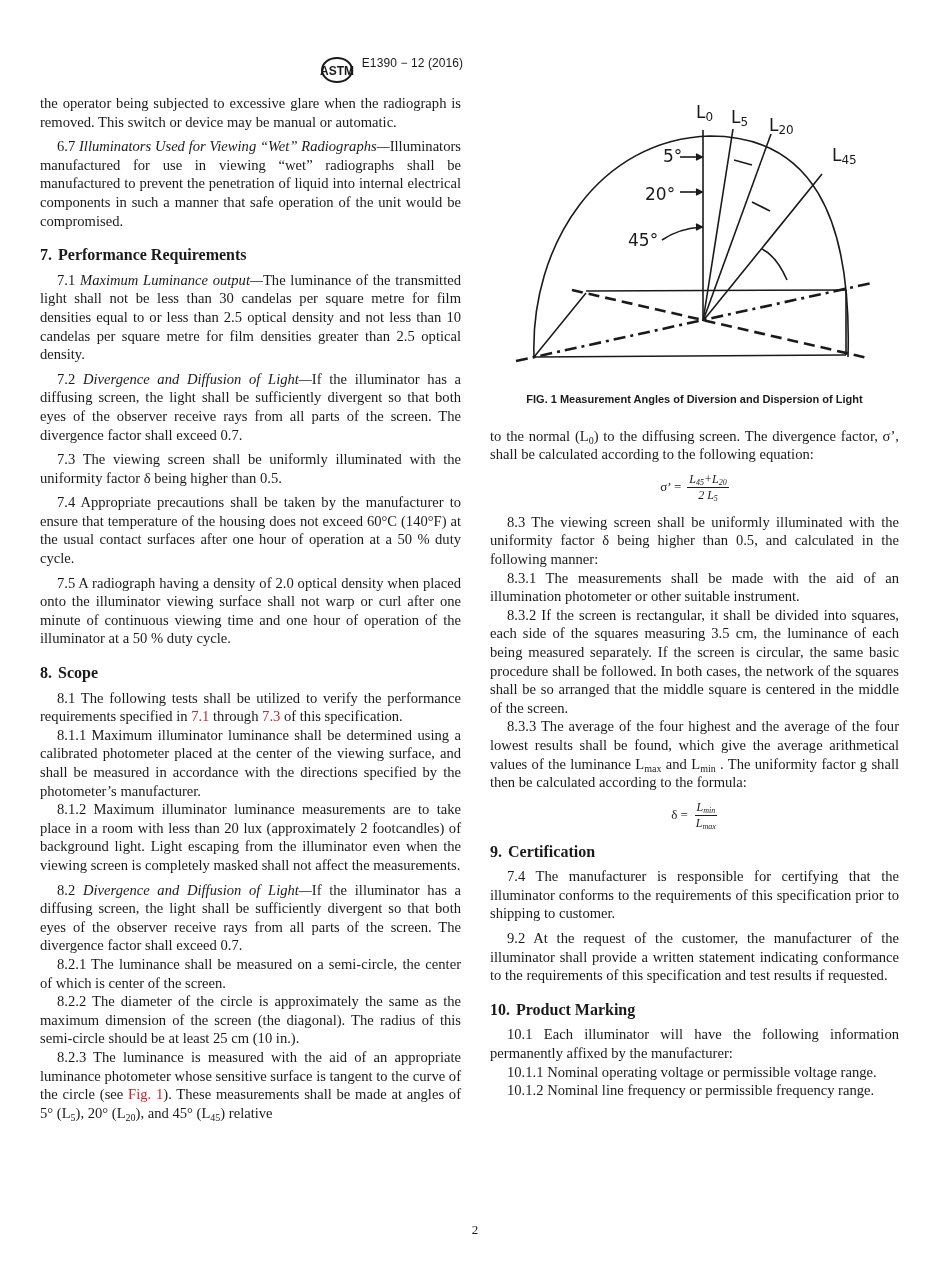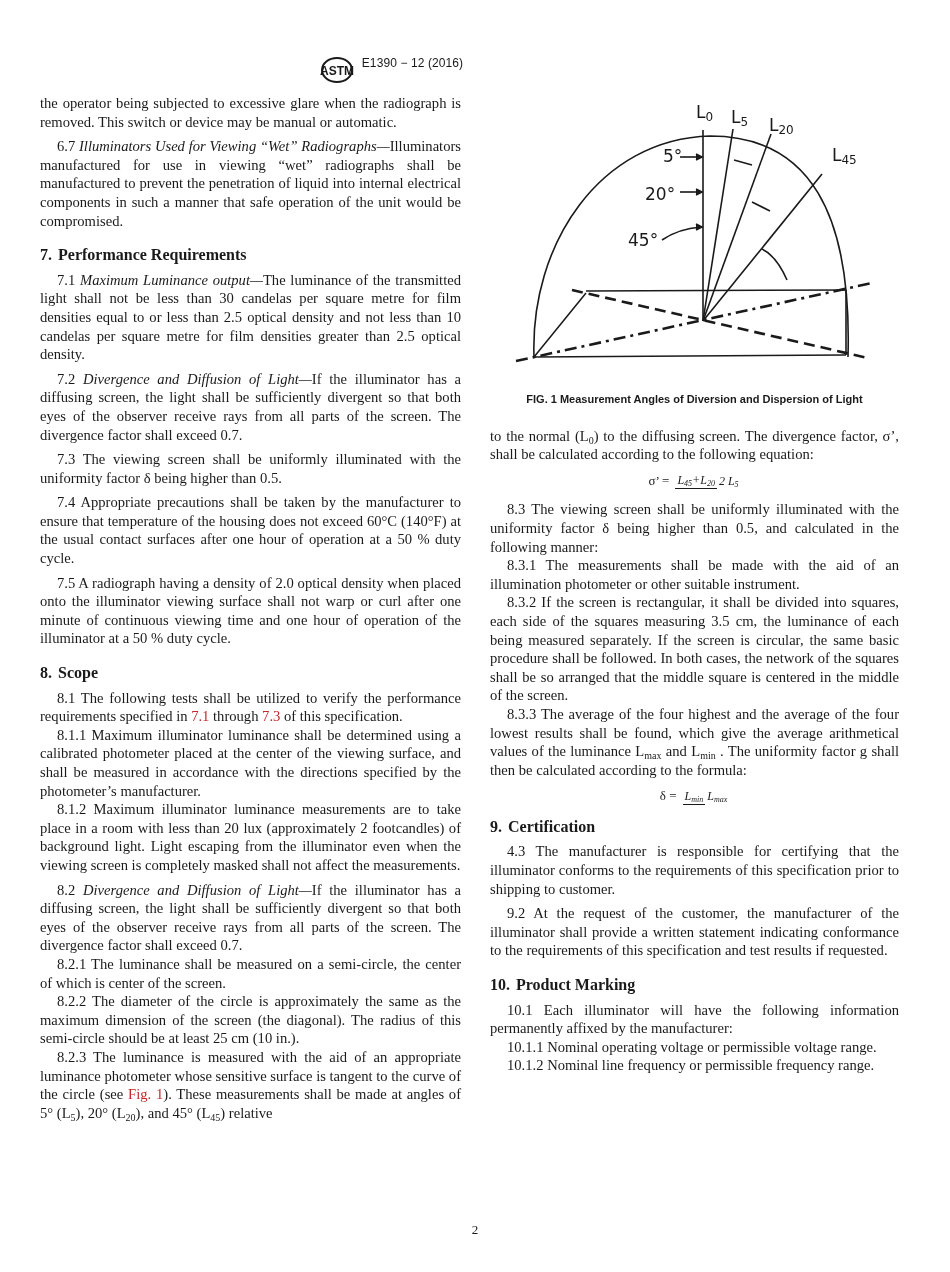--- a/index.html
+++ b/index.html
@@ -16,21 +16,21 @@
   .gap { margin-top:6px; }
   h2 { font-size:16px; font-weight:bold; margin:16px 0 6px 0; line-height:18.6px; }
   .sec-num { margin-right:6px; }
   .link { color:#c1272d; }
   .it { font-style:italic; }
   sub { font-size:10px; line-height:0; vertical-align:-3px; }
   .figure { position:relative; width:409px; height:290px; }
   .figure svg { position:absolute; left:0; top:0; }
   .fig-caption { font-family:"Liberation Sans", "DejaVu Sans", sans-serif; font-weight:bold; font-size:11px; text-align:center; margin-top:6px; margin-bottom:18px; white-space:nowrap; }
   .eq { text-align:center; margin:8px 0 10px 0; display:flex; justify-content:center; align-items:center; gap:6px; font-size:13px; }
-  .frac { display:inline-flex; flex-direction:row; align-items:center; font-style:italic; font-size:12px; line-height:15px; }
+  .frac { display:inline-flex; flex-direction:column; align-items:center; font-style:italic; font-size:12px; line-height:15px; }
   .frac .num { border-bottom:1px solid #1a1a1a; padding:0 2px; }
   .frac .den { padding:0 2px;text-align:right; }
   .frac sub { font-size:8px; vertical-align:-2px; }
   .page-num { position:absolute; top:1222px; left:0; width:950px; text-align:center; font-size:13px; }
 </style>
 </head>
 <body>
 
 <div class="header">
   <svg class="logo" viewBox="0 0 34 28">
@@ -121,21 +121,21 @@
 
   <div class="eq">
     <span>δ =</span>
     <span class="frac">
       <span class="num"><span>L</span><sub>min</sub></span>
       <span class="den"><span>L</span><sub>max</sub></span>
     </span>
   </div>
 
   <h2 style="margin-top:12px"><span class="sec-num">9.</span><span>Certification</span></h2>
-  <p class="ind">4.3 The manufacturer is responsible for certifying that the illuminator conforms to the requirements of this specification prior to shipping to customer.</p>
+  <p class="ind">7.4 The manufacturer is responsible for certifying that the illuminator conforms to the requirements of this specification prior to shipping to customer.</p>
   <p class="ind gap">9.2 At the request of the customer, the manufacturer of the illuminator shall provide a written statement indicating conformance to the requirements of this specification and test results if requested.</p>
 
   <h2><span class="sec-num">10.</span><span>Product Marking</span></h2>
   <p class="ind">10.1 Each illuminator will have the following information permanently affixed by the manufacturer:</p>
   <p class="ind">10.1.1 Nominal operating voltage or permissible voltage range.</p>
   <p class="ind">10.1.2 Nominal line frequency or permissible frequency range.</p>
 </div>
 
 <div class="page-num">2</div>
 

